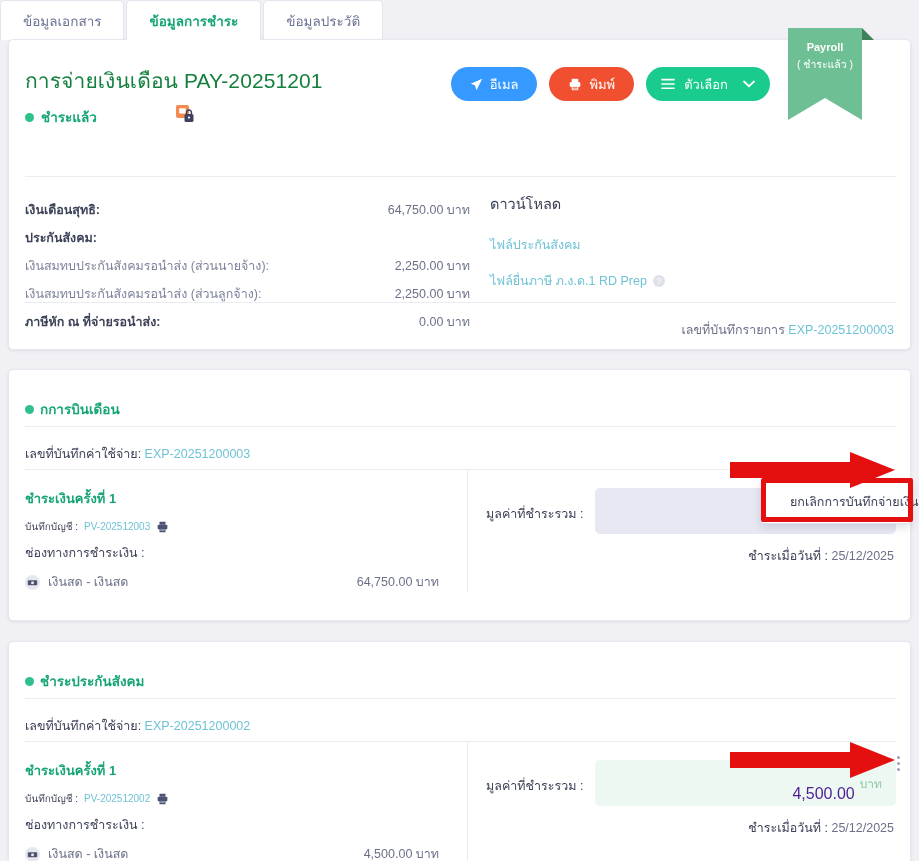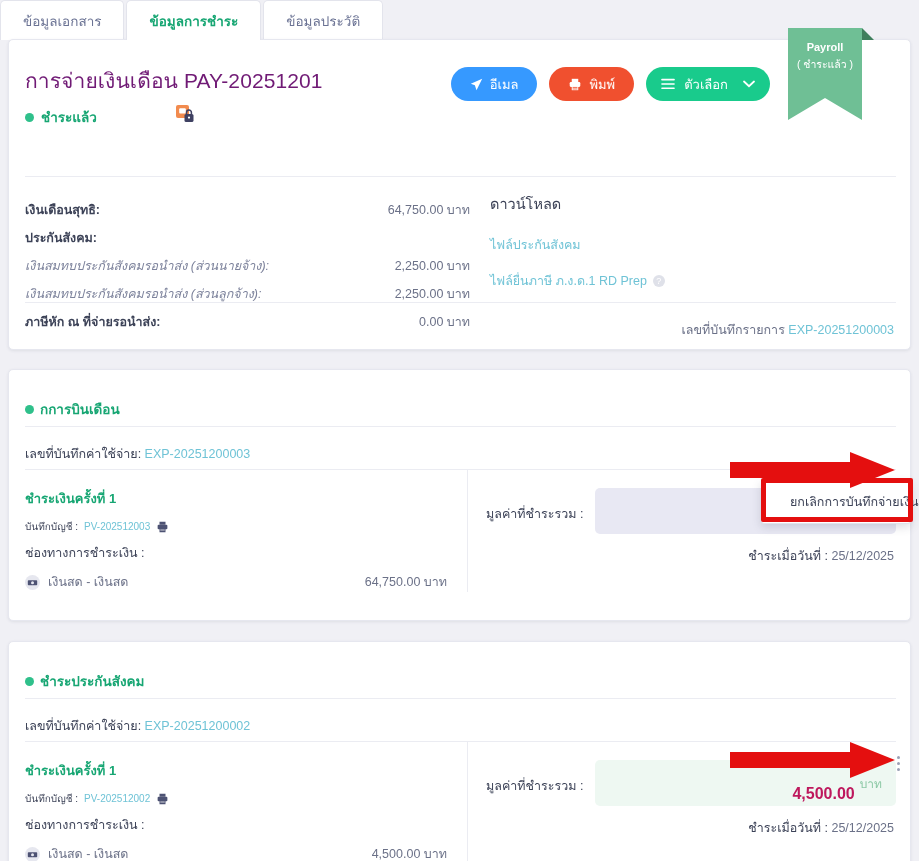--- a/index.html
+++ b/index.html
@@ -45,21 +45,21 @@
     border-radius: 5px;
     box-shadow: 0 1px 3px rgba(60,66,87,.10);
   }
   #card-header { top: 39px; height: 311px; z-index: 2; }
   #card-salary { top: 369px; height: 252px; }
   #card-social { top: 641px; height: 230px; }
 
   
   .doc-title {
     position: absolute; left: 16px; top: 24px;
-    font-size: 21px; color: #701a75; font-weight: normal;
+    font-size: 21px; color: #15803d; font-weight: normal;
     letter-spacing: .1px;
   }
   .status-line {
     position: absolute; left: 16px; top: 66px;
     display: flex; align-items: center; gap: 7px;
   }
   .dot { width: 9px; height: 9px; border-radius: 50%; background: #2fc08b; display: inline-block; }
   .status-text { font-size: 13.5px; color: #17a673; font-weight: bold; }
   .lock-icon {
     position: absolute; left: 167px; top: 65px;
@@ -96,21 +96,21 @@
     clip-path: polygon(0 0, 100% 100%, 0 100%);
   }
 
   .hr { position: absolute; left: 16px; width: 871px; height: 1px; background: #ebecf2; }
 
   
   .summary { position: absolute; left: 16px; top: 160px; width: 445px; }
   .srow { display: flex; justify-content: space-between; align-items: baseline; height: 28px; font-size: 12.5px; }
   .srow .lbl { color: #3c4257; }
   .srow.bold .lbl { font-weight: bold; }
-  .srow.muted .lbl { color: #7d839c; font-style: italic; }
+  .srow.muted .lbl { color: #7d839c; }
   .srow .val { color: #6b7188; white-space: nowrap; }
 
   
   .downloads { position: absolute; left: 481px; top: 152px; width: 400px; }
   .dl-title { font-size: 14.5px; color: #3c4257; margin-bottom: 20px; }
   .dl-link {
     display: flex; align-items: center; gap: 6px;
     font-size: 12.5px; color: #6fc3d6; margin-bottom: 16px; cursor: pointer;
   }
   .help-badge {
@@ -125,41 +125,41 @@
   }
   .ref-line .code { color: #6fc3d6; cursor: pointer; }
 
   
   .sec-head { position: absolute; left: 16px; top: 28px; display: flex; align-items: center; gap: 6px; }
   .sec-title { font-size: 13.5px; color: #17a673; font-weight: bold; }
   .exp-line { position: absolute; left: 16px; top: 74px; font-size: 12.5px; color: #3c4257; }
   .exp-line .code { color: #6fc3d6; cursor: pointer; }
 
   .split { position: absolute; left: 0; top: 100px; width: 903px; display: flex; }
-  .col-left  { width: 459px; padding: 18px 20px 0 16px; border-right: 1px solid #ebecf2; min-height: 120px; }
+  .col-left  { width: 459px; padding: 18px 28px 0 16px; border-right: 1px solid #ebecf2; min-height: 120px; }
   .col-right { flex: 1; padding: 18px 16px 0 18px; position: relative; }
 
   .pay-title { font-size: 13px; color: #17a673; font-weight: bold; margin-bottom: 10px; }
   .acct-line { font-size: 10px; color: #3c4257; margin-bottom: 9px; display: flex; align-items: center; gap: 6px; }
   .acct-line .code { color: #6fc3d6; cursor: pointer; }
   .chan-label { font-size: 12.5px; color: #3c4257; margin-bottom: 9px; }
   .chan-row { display: flex; align-items: center; font-size: 12.5px; color: #6b7188; }
   .chan-row .cash-icon { margin-right: 8px; }
   .chan-row .amt { margin-left: auto; color: #6b7188; }
 
   .total-row { display: flex; align-items: flex-start; gap: 12px; }
   .total-label { font-size: 12.5px; color: #3c4257; padding-top: 16px; white-space: nowrap; }
   .value-box {
     flex: 1; height: 46px; border-radius: 5px;
     display: flex; align-items: center; justify-content: flex-end;
     padding-right: 14px; gap: 5px;
   }
   .value-box.empty { background: #e8e8f3; }
   .value-box.green { background: #eef8f2; }
-  .value-amt { font-size: 16px; font-weight: bold; color: #be185d; margin-top: 22px; }
+  .value-amt { font-size: 16px; font-weight: normal; color: #4c1d95; margin-top: 22px; }
   .value-unit { font-size: 12px; color: #8bc8a5; }
   .paid-date { text-align: right; font-size: 12.5px; color: #3c4257; margin-top: 12px; padding-right: 2px; }
   .paid-date .d { color: #6b7188; }
 
   .kebab {
     position: absolute; right: 6px; top: 8px;
     width: 16px; height: 26px;
     display: flex; flex-direction: column; align-items: center; justify-content: center; gap: 3px;
     cursor: pointer;
   }

